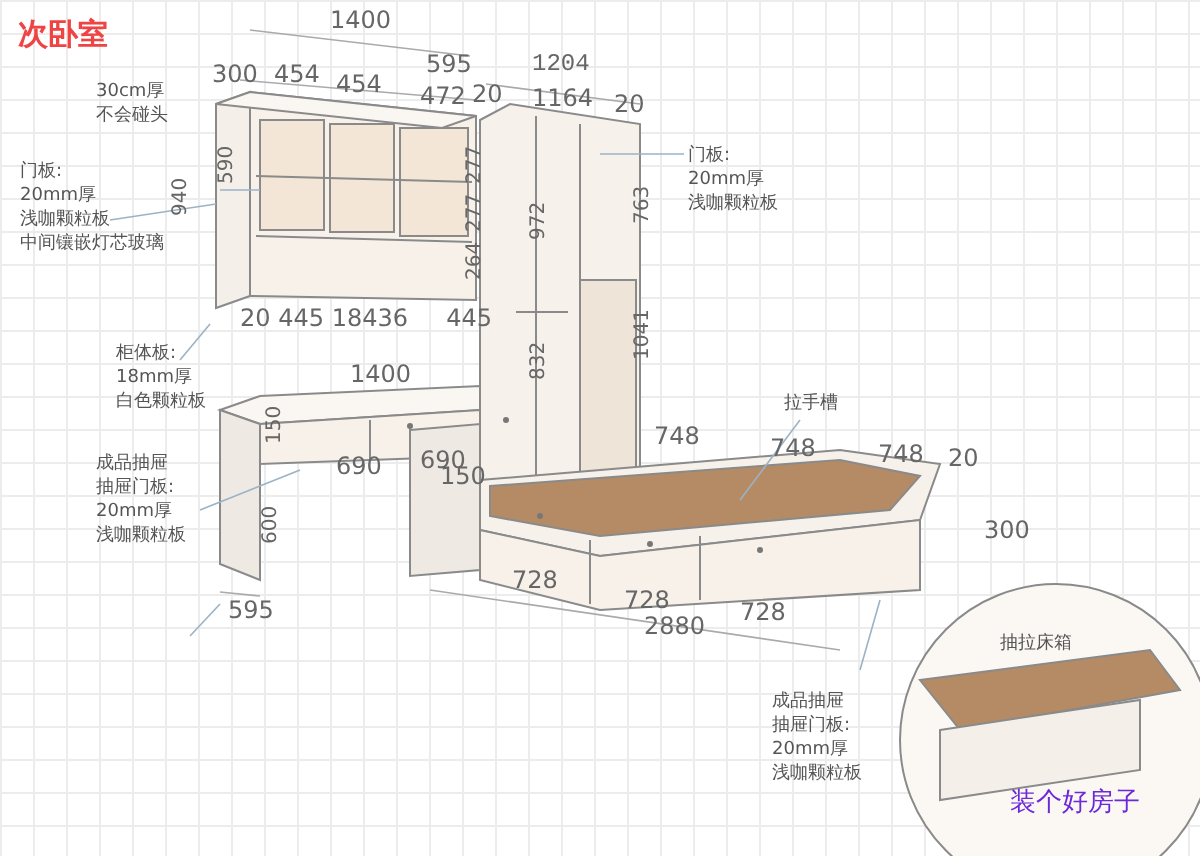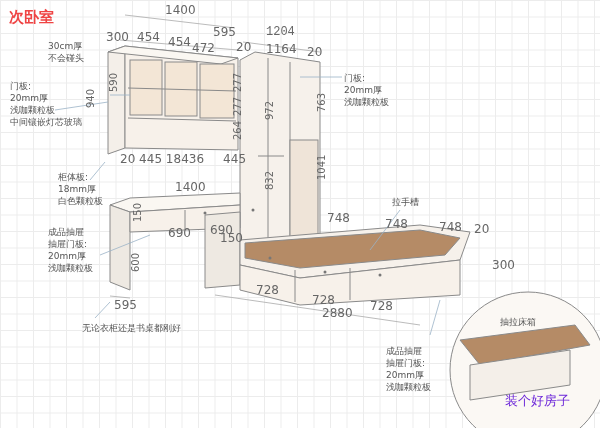--- a/index.html
+++ b/index.html
@@ -98,41 +98,40 @@
     <div>18mm厚</div>
     <div>白色颗粒板</div>
 </div>
 <div class="lbl" style="left:48px;top:226px;">
   <div>成品抽屉</div>
     <div>抽屉门板:</div>
   <div>20mm厚</div>
     <div>浅咖颗粒板</div>
 </div>
 <div class="lbl" style="left:82px;top:322px;">
-    <div>无论衣柜还是书桌都刚好</div>
 </div>
 <div class="lbl" style="left:344px;top:72px;">
   <div>门板:</div>
     <div>20mm厚</div>
     <div>浅咖颗粒板</div>
 </div>
 <div class="lbl" style="left:392px;top:196px;">拉手槽</div>
 <div class="lbl" style="left:386px;top:345px;">
   <div>成品抽屉</div>
     <div>抽屉门板:</div>
   <div>20mm厚</div>
     <div>浅咖颗粒板</div>
 </div>
 <div class="lbl" style="left:500px;top:296px;margin-top:20px;">抽拉床箱</div>
 
 <div class="dim" style="left:165px;top:3px;">1400</div>
 <div class="dim" style="left:106px;top:30px;">300</div>
 <div class="dim" style="left:137px;top:30px;">454</div>
 <div class="dim" style="left:168px;top:35px;">454</div>
-<div class="dim" style="left:192px;top:41px;">472</div>
+<div class="dim" style="left:210px;top:41px;">472</div>
 <div class="dim" style="left:213px;top:25px;">595</div>
 <div class="dim" style="left:266px;top:25px;font-family:Liberation Mono, monospace;">1204</div>
 <div class="dim" style="left:236px;top:40px;">20</div>
 <div class="dim" style="left:266px;top:42px;">1164</div>
 <div class="dim" style="left:307px;top:45px;">20</div>
 <div class="dimv" style="left:85px;top:108px;">940</div>
 <div class="dimv" style="left:108px;top:92px;">590</div>
 <div class="dimv" style="left:232px;top:92px;">277</div>
 <div class="dimv" style="left:232px;top:116px;">277</div>
 <div class="dimv" style="left:232px;top:140px;">264</div>

